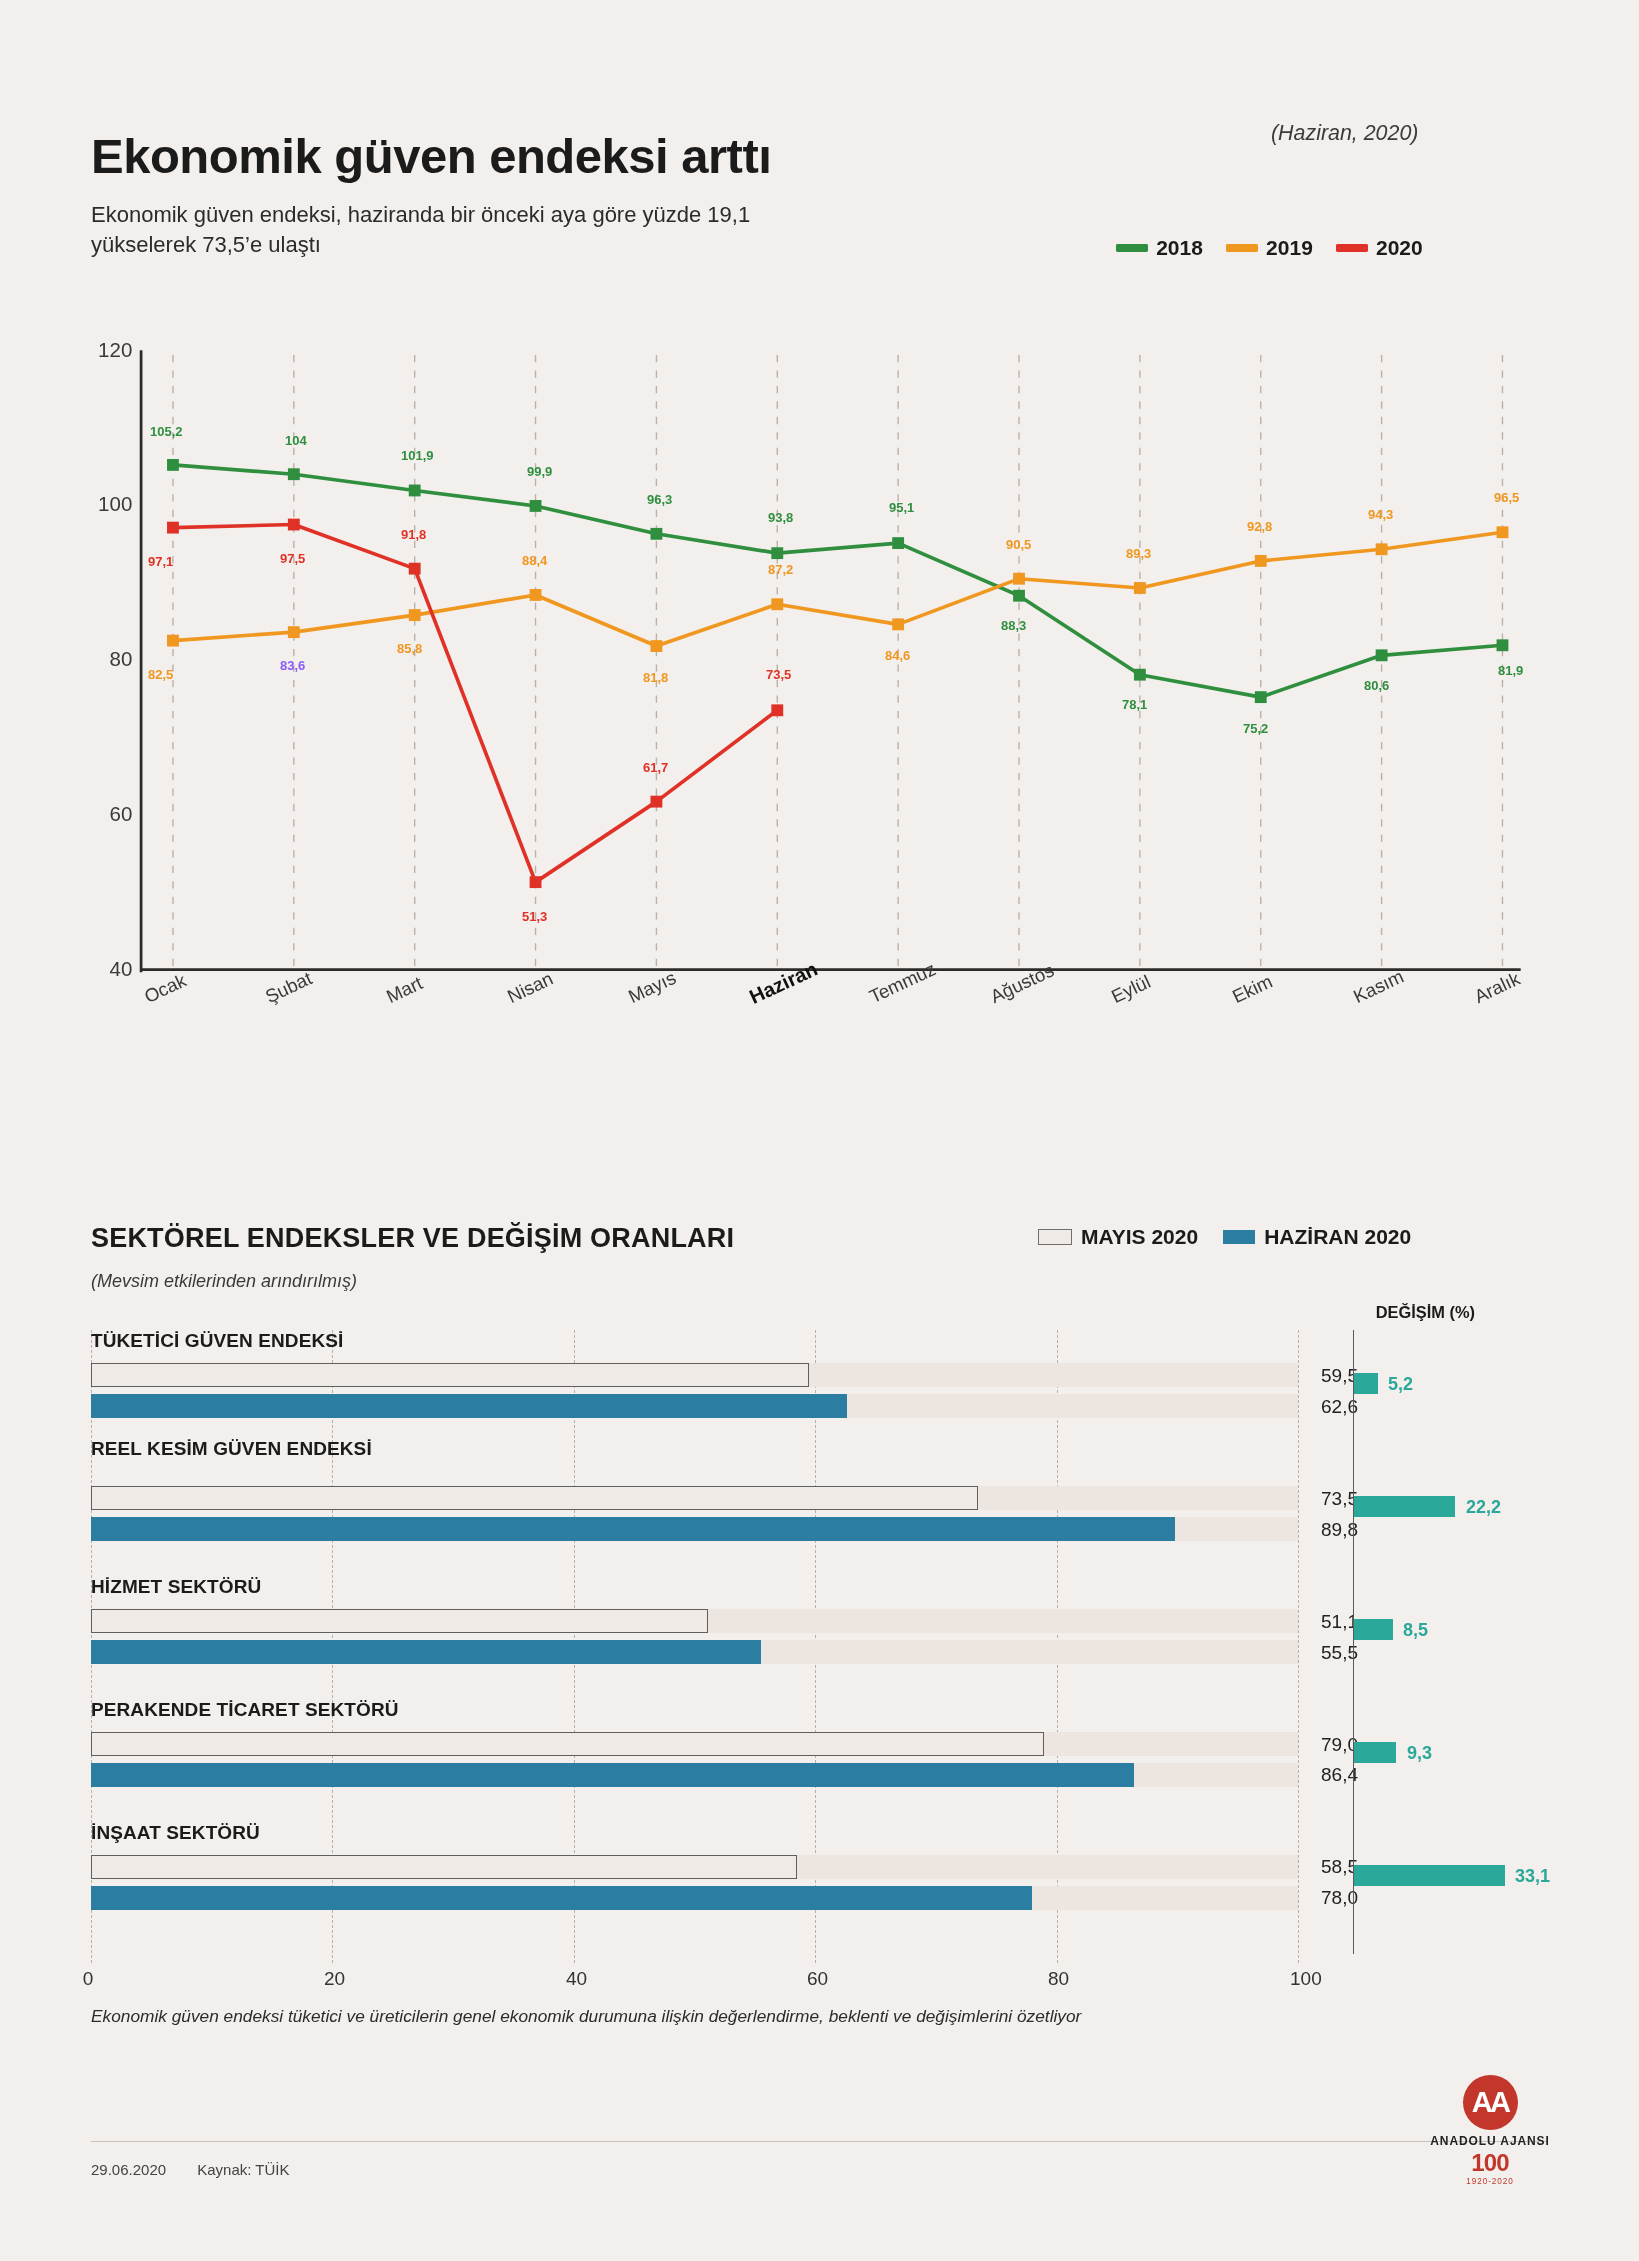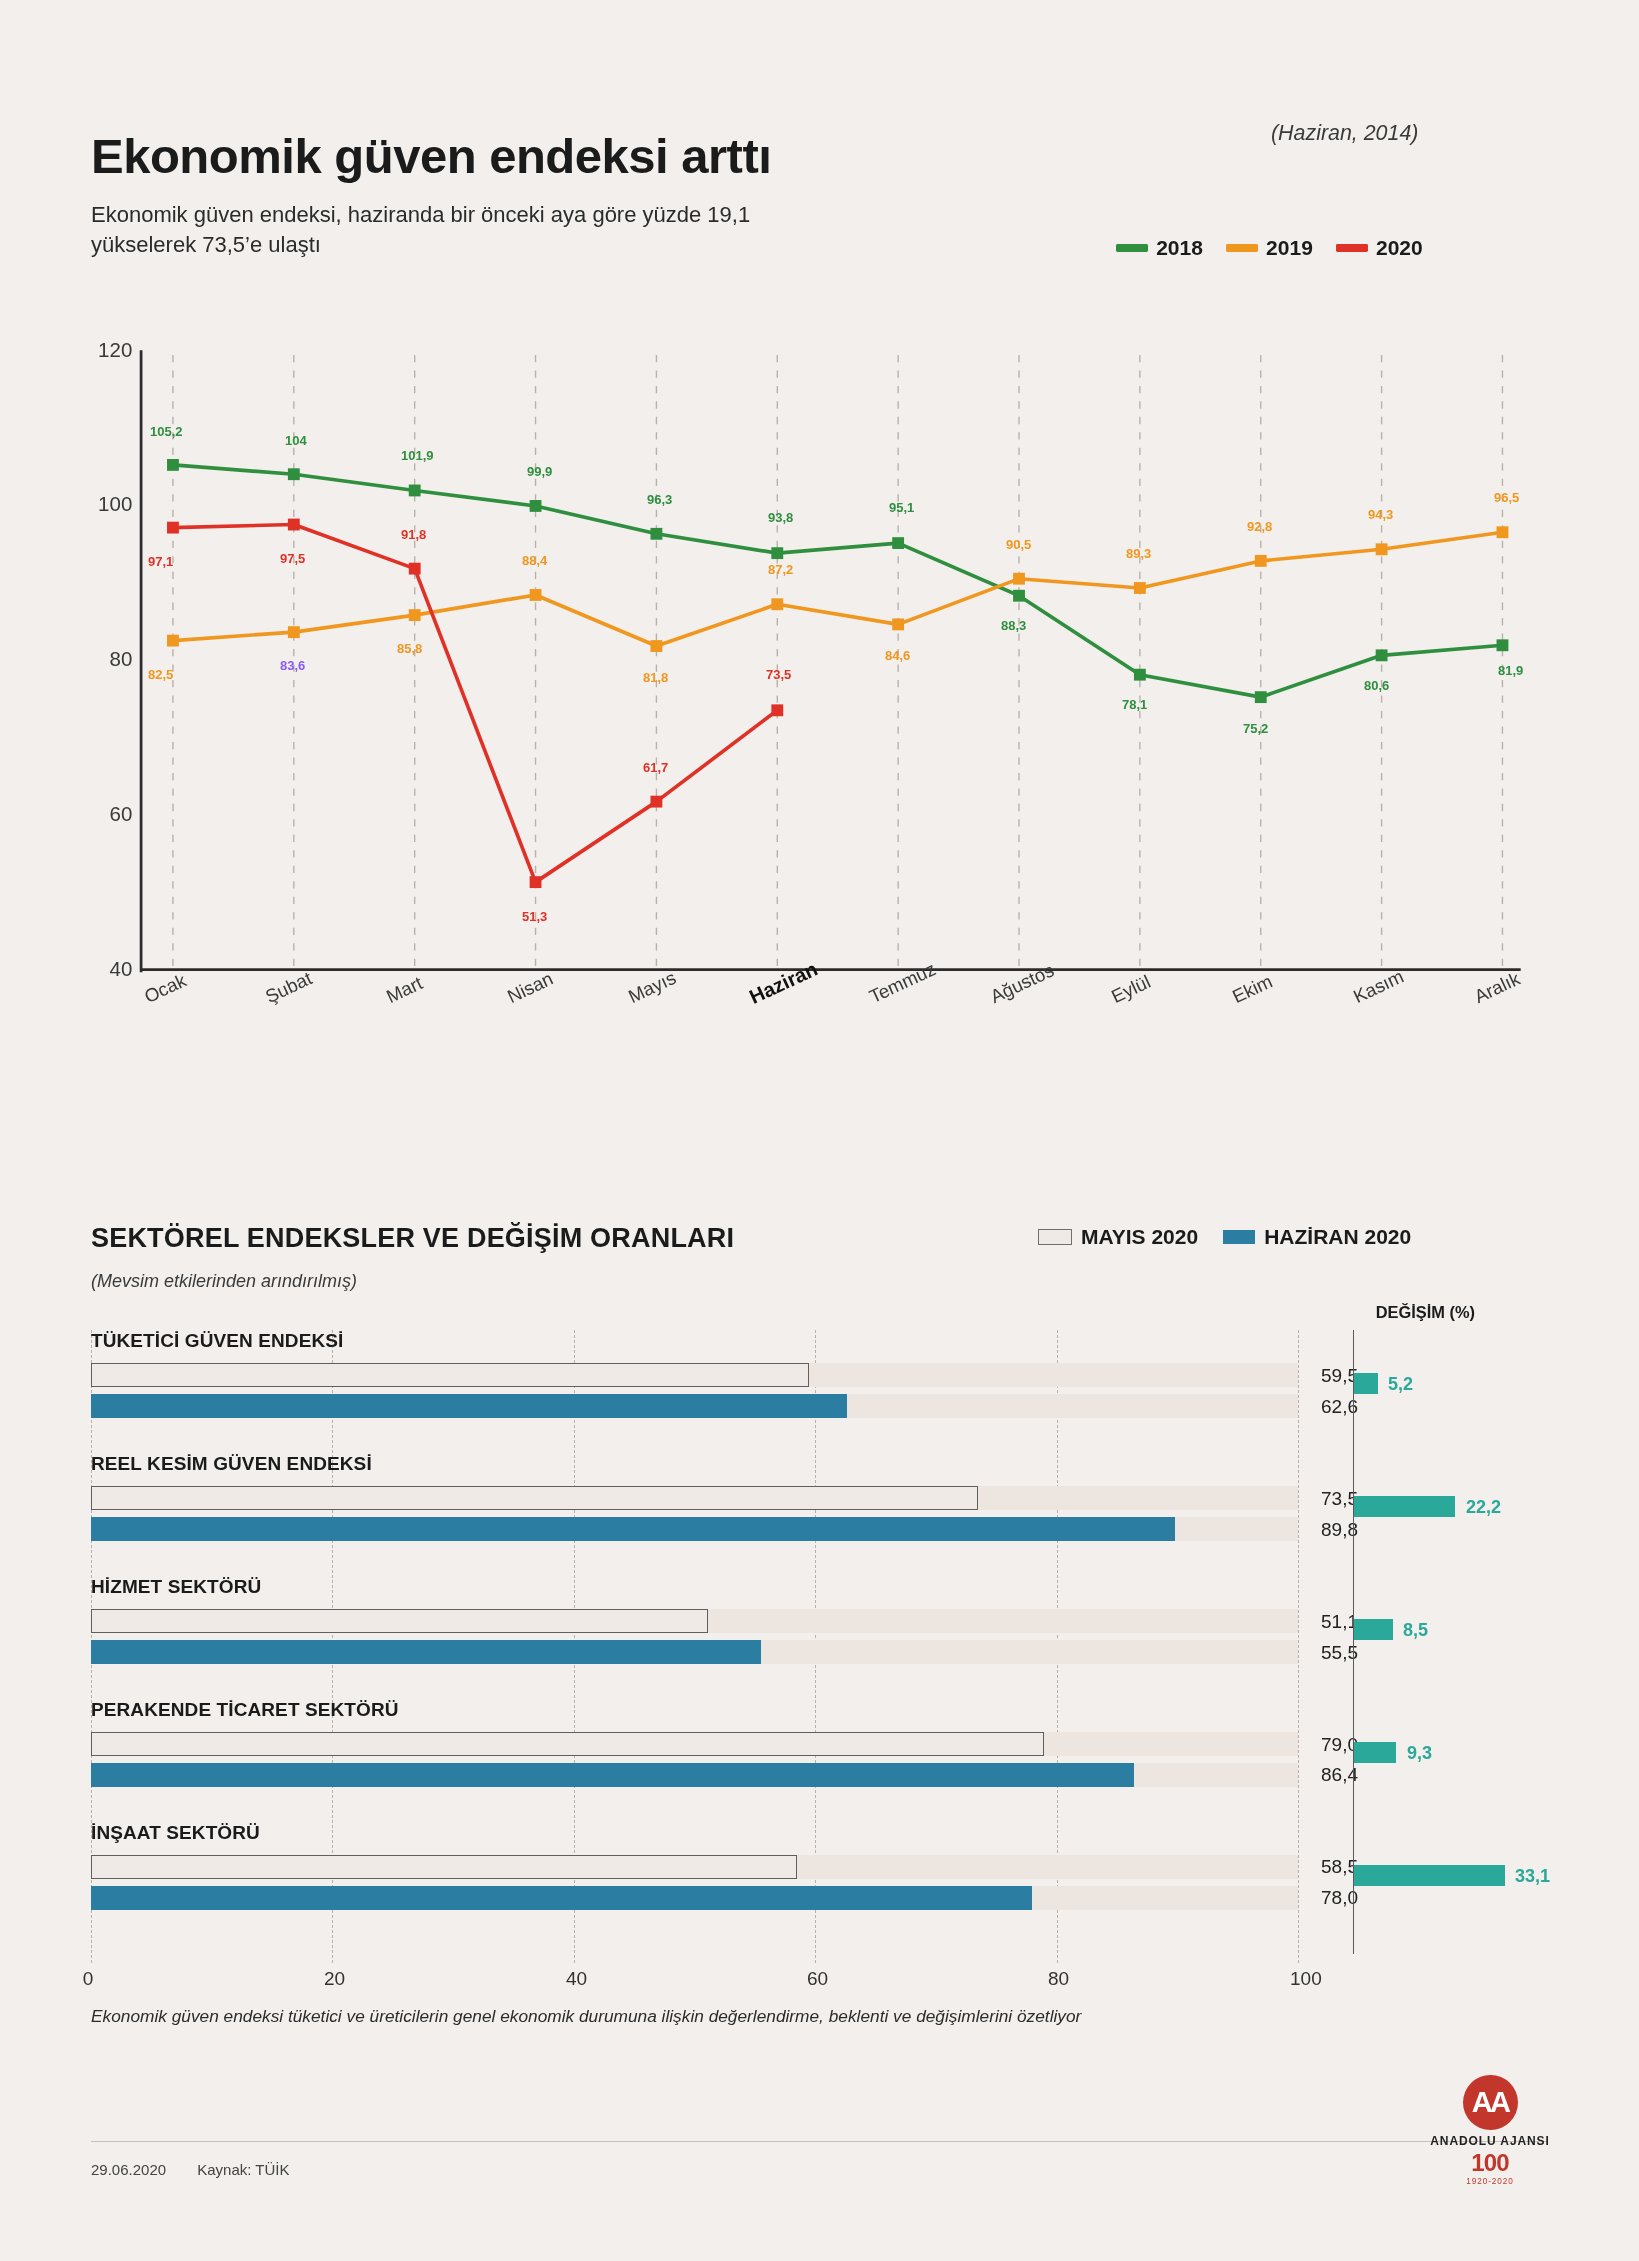--- a/index.html
+++ b/index.html
@@ -101,21 +101,21 @@
   .logo-name{font-size:12px;font-weight:bold;color:#222;letter-spacing:0.9px;margin-top:3.6px;}
   .logo-100{font-size:24px;font-weight:bold;color:#c3362b;letter-spacing:-0.9px;margin-top:1.8px;}
   .logo-years{font-size:8.2px;color:#c3362b;letter-spacing:0.9px;}
 </style>
 </head>
 <body>
 
 <div class="page">
 
   <div class="title">Ekonomik güven endeksi arttı</div>
-  <div class="period">(Haziran, 2014)</div>
+  <div class="period">(Haziran, 2020)</div>
   <div class="subtitle">Ekonomik güven endeksi, haziranda bir önceki aya göre yüzde 19,1 yükselerek 73,5’e ulaştı</div>
 
   <div class="legend-top">
     <div class="lg-item">
       <span class="lg-swatch" style="background:#2f8f3e"></span>
       <span class="lg-label">2018</span>
     </div>
     <div class="lg-item">
       <span class="lg-swatch" style="background:#f0971f"></span>
       <span class="lg-label">2019</span>
@@ -248,21 +248,21 @@
       <div class="gridline" style="left: 724px; height: 633px;"></div>
       <div class="gridline" style="left: 966px; height: 633px;"></div>
       <div class="gridline" style="left: 1207px; height: 633px;"></div>
       <div class="grp-title" style="left: 0px; top: 0px;">TÜKETİCİ GÜVEN ENDEKSİ</div>
       <div class="track" style="top: 33px;"></div>
       <div class="bar-may" style="top: 33px; left: 0px; width: 718px;"></div>
       <div class="bar-val" style="top: 35px;">59,5</div>
       <div class="track" style="top: 64px;"></div>
       <div class="bar-haz" style="top: 64px; left: 0px; width: 756px;"></div>
       <div class="bar-val" style="top: 66px;">62,6</div>
-      <div class="grp-title" style="left: 0px; top: 123px; text-align: right;">REEL KESİM GÜVEN ENDEKSİ</div>
+      <div class="grp-title" style="left: 0px; top: 108px; text-align: right;">REEL KESİM GÜVEN ENDEKSİ</div>
       <div class="track" style="top: 156px;"></div>
       <div class="bar-may" style="top: 156px; left: 0px; width: 887px;"></div>
       <div class="bar-val" style="top: 158px;">73,5</div>
       <div class="track" style="top: 187px;"></div>
       <div class="bar-haz" style="top: 187px; left: 0px; width: 1084px;"></div>
       <div class="bar-val" style="top: 189px;">89,8</div>
       <div class="grp-title" style="left: 0px; top: 246px;">HİZMET SEKTÖRÜ</div>
       <div class="track" style="top: 279px;"></div>
       <div class="bar-may" style="top: 279px; left: 0px; width: 617px;"></div>
       <div class="bar-val" style="top: 281px;">51,1</div>

